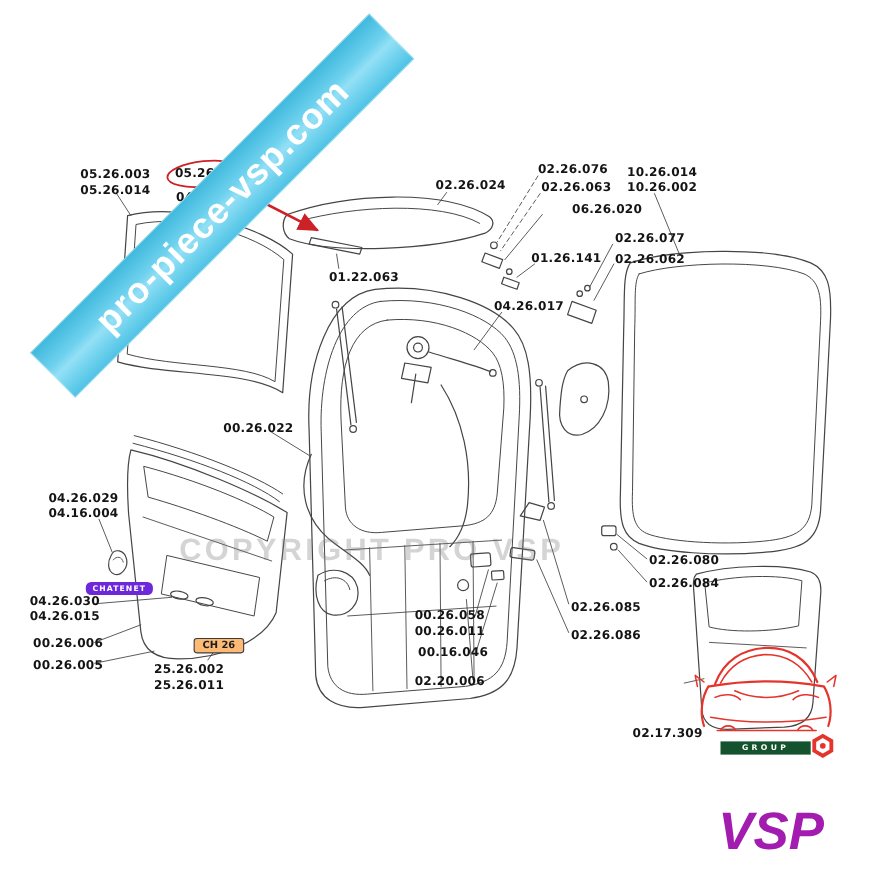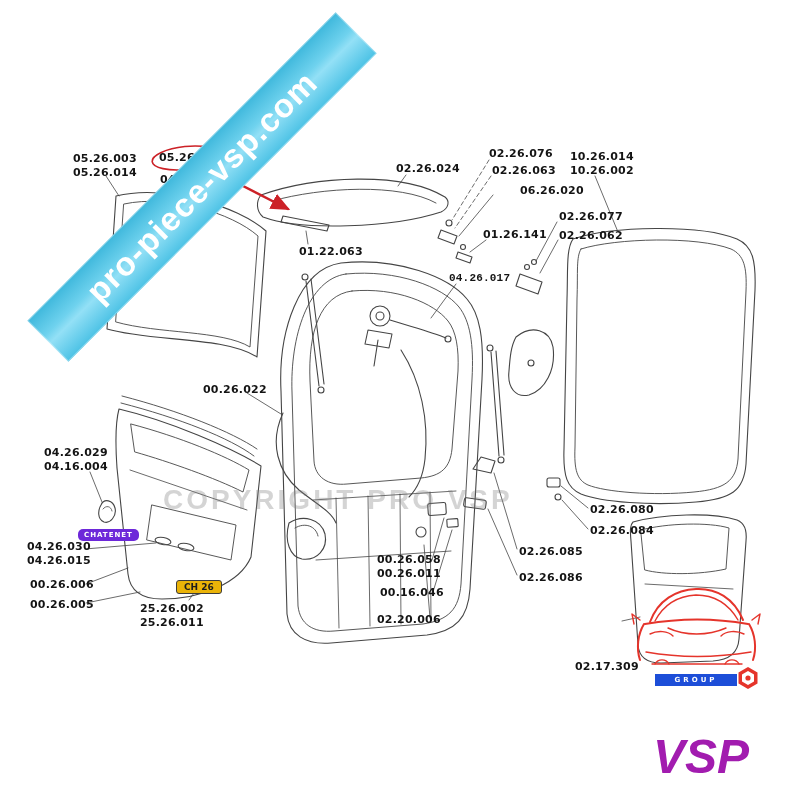--- a/index.html
+++ b/index.html
@@ -33,41 +33,41 @@
     font-family:"Liberation Sans", sans-serif;
   }
 
   .badge-brand {
     position:absolute; left:78px; top:529px;
     background:#6d28d9; color:#fff; font-size:7px; font-weight:bold;
     letter-spacing:1px; padding:2px 6px; border-radius:5px;
   }
   .badge-model {
     position:absolute; left:176px; top:580px;
-    border:1px solid #3c3c3c; background:#eab308; color:#1d1d1d;
+    border:1px solid #3c3c3c; background:#fdba74; color:#1d1d1d;
     font-size:9px; font-weight:bold; padding:1px 7px; border-radius:3px;
   }
 
   .logo-pro {
     position:absolute; left:646px; top:684px;
     font-size:48px; font-weight:bold; font-style:italic;
     color:#e5342b; font-family:"Liberation Sans", sans-serif;
   }
   .logo-pro .dot {
     display:inline-block; width:9px; height:9px; border:3px solid #e5342b;
     border-radius:50%; vertical-align:top; margin-top:7px; margin-left:2px;
   }
   .logo-vsp {
     position:absolute; left:653px; top:729px;
     font-size:48px; font-weight:bold; font-style:italic;
     color:#a21caf; font-family:"Liberation Sans", sans-serif;
   }
   .group-band {
     position:absolute; left:655px; top:674px; width:82px; height:12px;
-    background:#1d4ed8; display:flex; align-items:center; justify-content:center;
+    background:#14532d; display:flex; align-items:center; justify-content:center;
   }
   .group-band span { color:#fff; font-size:7px; font-weight:bold; letter-spacing:3px; }
   .hex-svg { position:absolute; left:735px; top:665px; }
 </style>
 </head>
 <body>
 
 <div class="page">
 
   <svg class="diagram" viewBox="0 0 800 800" fill="none" stroke="#454545" stroke-width="1.1" stroke-linejoin="round" stroke-linecap="round">
@@ -269,21 +269,21 @@
       </div>
       <div class="part-label" style="left: 559px; top: 229px;">
         <div>02.26.062</div>
       </div>
       <div class="part-label" style="left: 483px; top: 228px;">
         <div>01.26.141</div>
       </div>
       <div class="part-label" style="left: 299px; top: 245px;">
         <div>01.22.063</div>
       </div>
-      <div class="part-label" style="left: 449px; top: 272px; font-family: Liberation Mono, monospace;">
+      <div class="part-label" style="left: 449px; top: 272px;">
         <div>04.26.017</div>
       </div>
       <div class="part-label" style="left: 203px; top: 383px;">
         <div>00.26.022</div>
       </div>
       <div class="part-label" style="left: 44px; top: 446px;">
         <div>04.26.029</div>
         <div>04.16.004</div>
       </div>
       <div class="part-label" style="left: 27px; top: 540px;">

